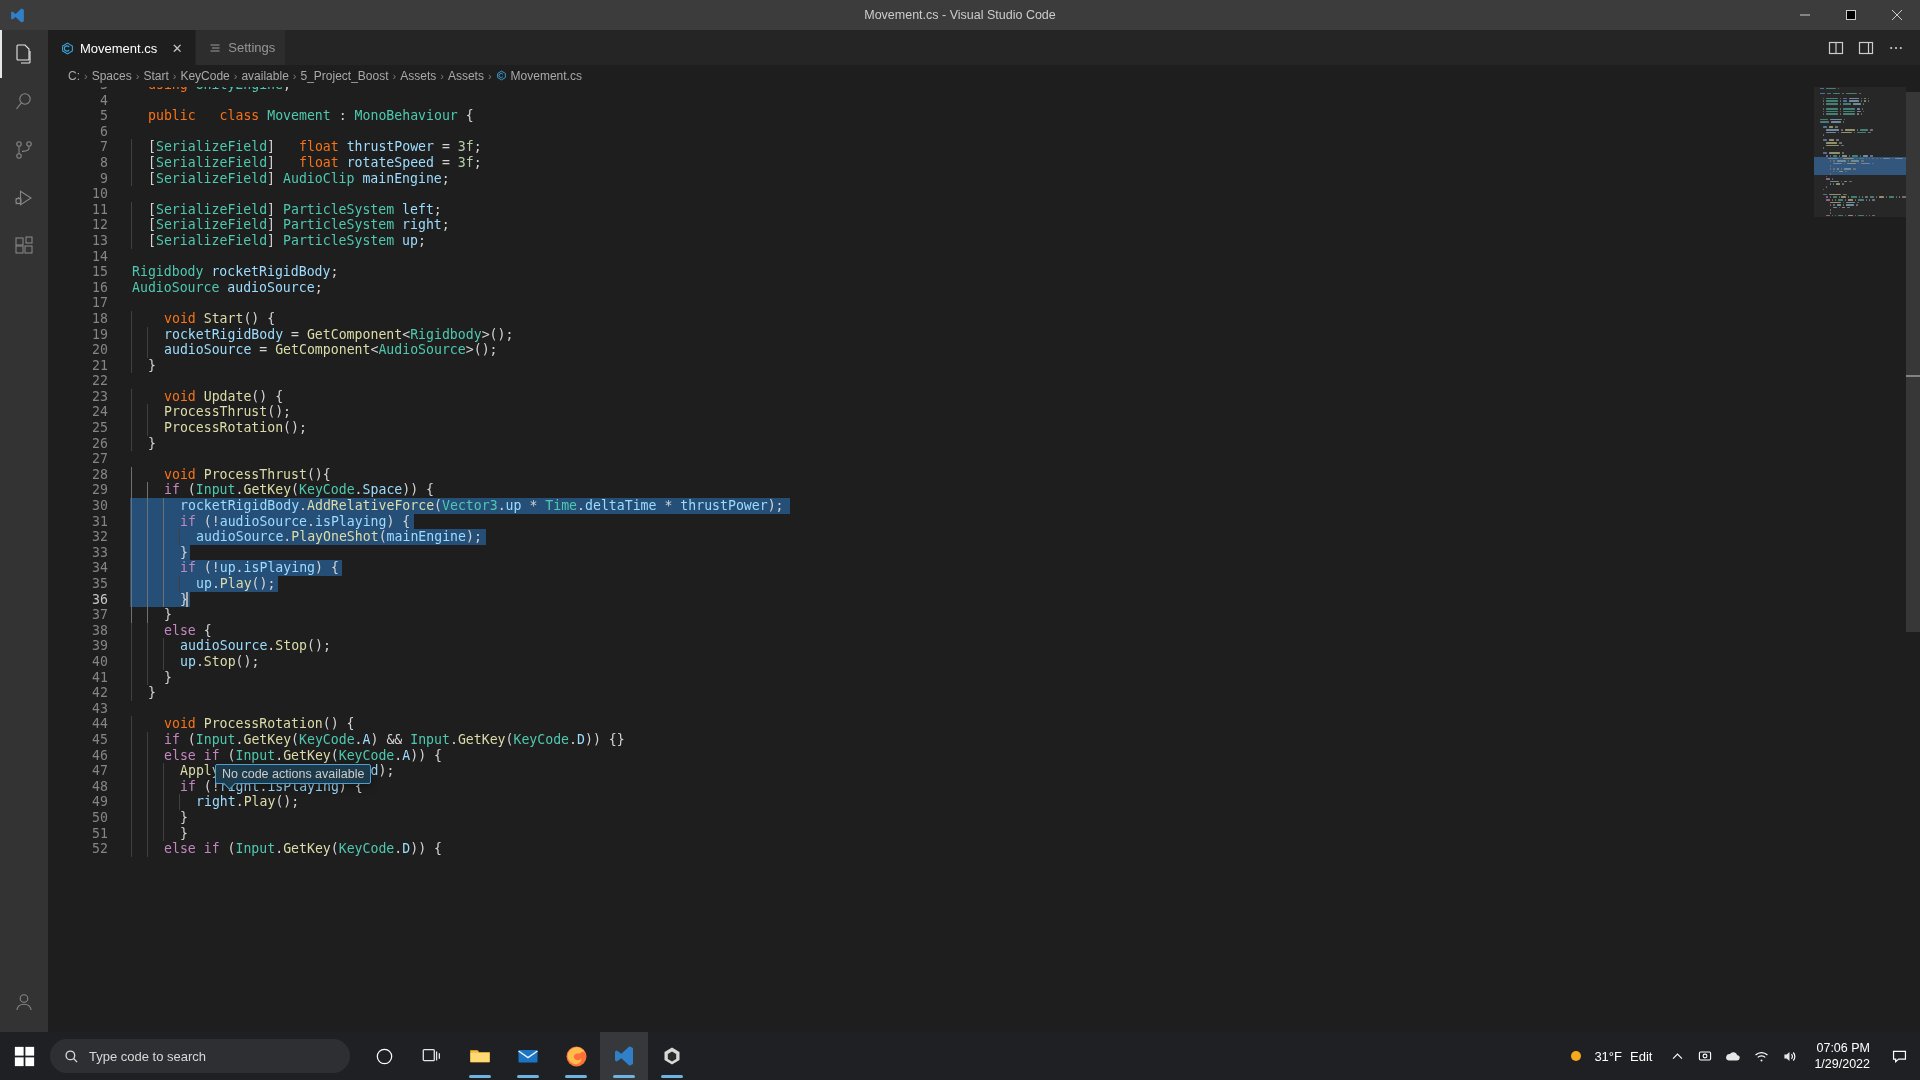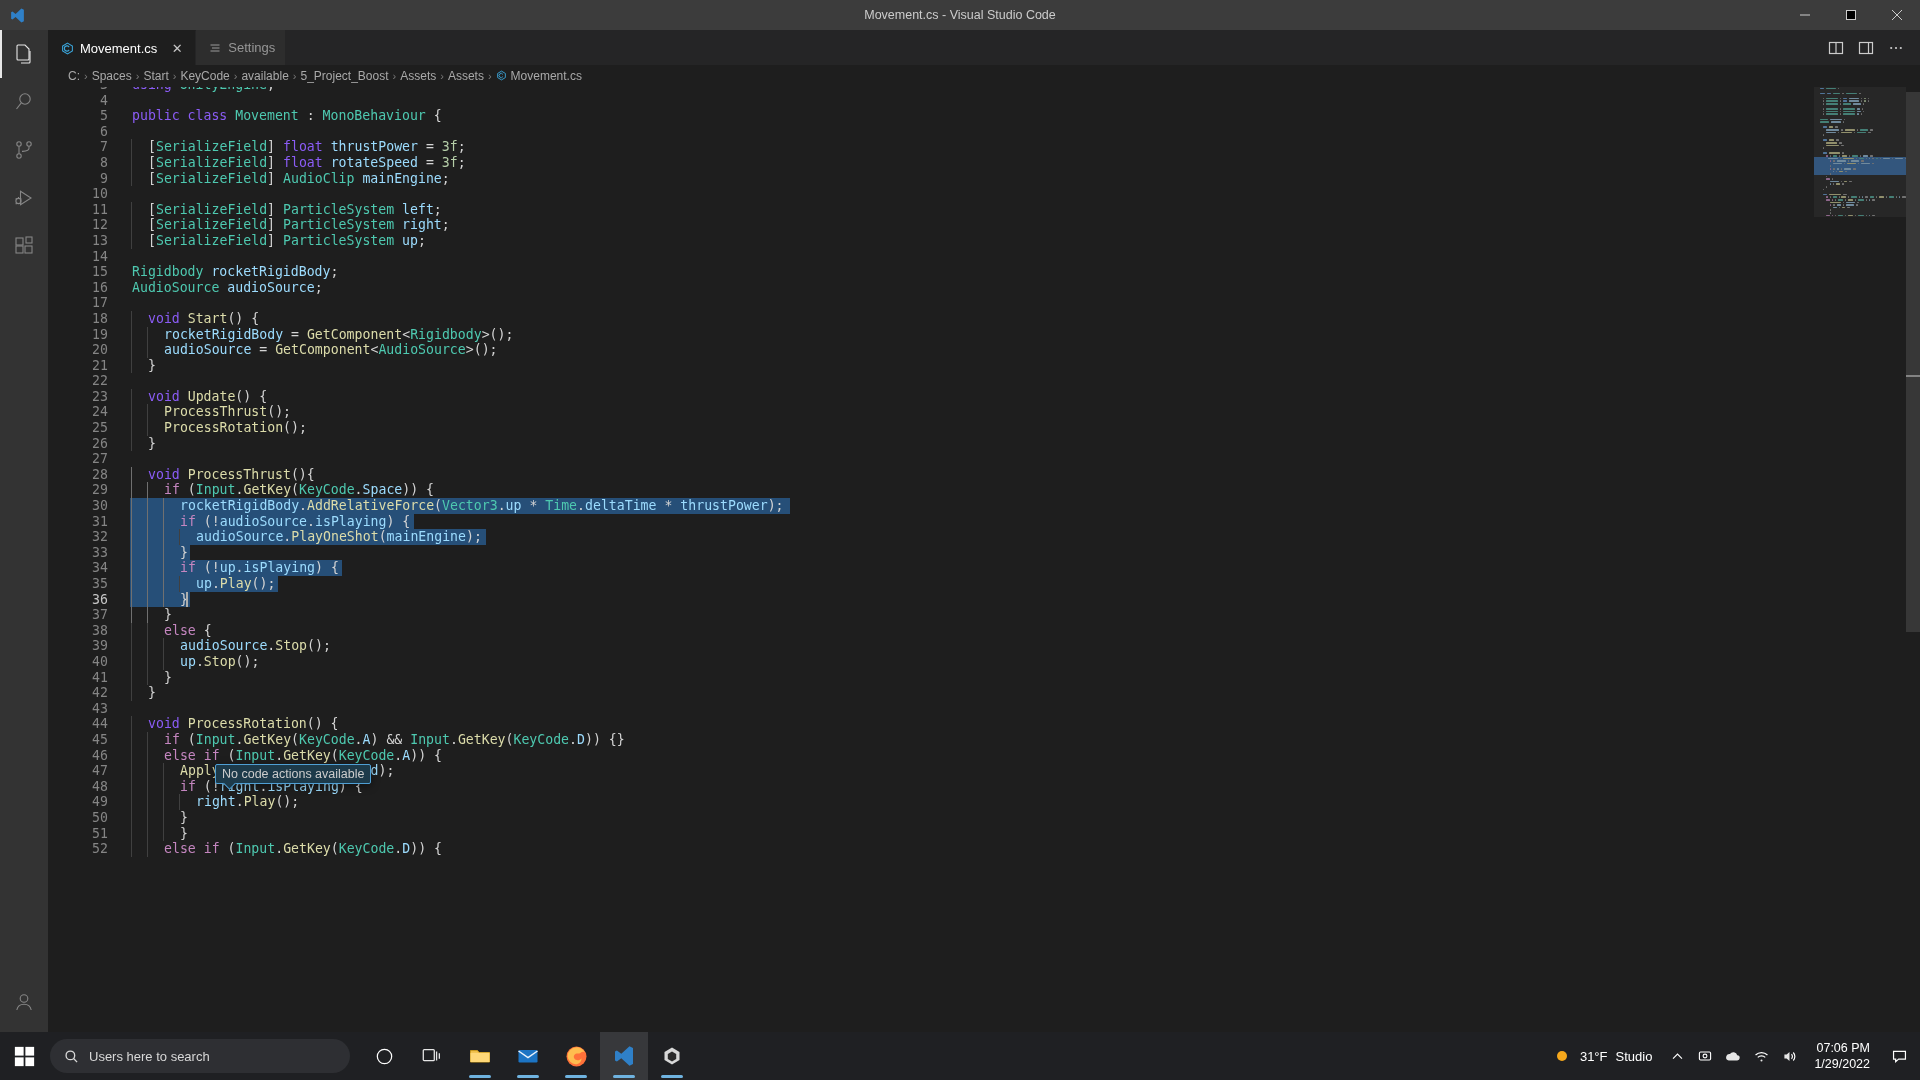--- a/index.html
+++ b/index.html
@@ -85,21 +85,21 @@
   }
   .ln{ height:15.6px; position:relative; display:flex; }
   .gutter{
     width:82px; flex:0 0 82px; text-align:right; padding-right:22px;
     color:#858585; font-size:13.2px; user-select:none;
   }
   .gutter.cur{ color:#c6c6c6; }
   .codetext{ position:relative; flex:1; padding-left:2px; }
 
   
-  .kw{ color:#8b5cf6; }      
+  .kw{ color:#f97316;margin-left:16px; }      
   .ctrl{ color:#c586c0; }    
   .type{ color:#4ec9b0; }    
   .fn{ color:#dcdcaa; }      
   .var{ color:#9cdcfe; }     
   .num{ color:#b5cea8; }
   .pl{ color:#d4d4d4; }
   .selline{ position:absolute; left:0; top:0; height:15.6px; background:#264f78; }
 
   
   .iguide{ position:absolute; top:0; width:1px; height:15.6px; background:#404040; }
@@ -792,21 +792,21 @@
           <rect x="13" y="13" width="10" height="10" fill="#ffffff"></rect>
       </svg>
     </div>
     <div class="tb-search">
       <span style="display:flex">
         <svg width="15" height="15" viewBox="0 0 16 16" class="ic" stroke="#d8d8d8">
             <circle cx="6.8" cy="6.8" r="4.6"></circle>
             <path d="M10.2 10.2 14 14"></path>
           </svg>
       </span>
-      <span>Users here to search</span>
+      <span>Type code to search</span>
     </div>
     <div class="tb-icons">
       <div class="tb-ico">
         <svg width="21" height="21" viewBox="0 0 24 24" class="ic" stroke="#e6e6e6">
             <circle cx="12" cy="12" r="8.2"></circle>
           </svg>
       </div>
       <div class="tb-ico">
         <svg width="22" height="22" viewBox="0 0 24 24">
             <rect x="2.5" y="5" width="12" height="12" rx="1" fill="none" stroke="#e6e6e6" stroke-width="1.4"></rect>
@@ -845,21 +845,21 @@
     </div>
 
     <div class="tray">
       <div class="tray-weather">
         <span style="display:flex">
           <svg width="20" height="20" viewBox="0 0 24 24">
               <circle cx="12" cy="12" r="6" fill="#f6a81c"></circle>
             </svg>
         </span>
         <span>31°F</span>
-        <span>Studio</span>
+        <span>Edit</span>
       </div>
       <div class="tray-ico">
         <svg width="13" height="13" viewBox="0 0 16 16" class="ic" stroke="#e6e6e6">
             <path d="M2.5 10.5 8 5l5.5 5.5"></path>
           </svg>
       </div>
       <div class="tray-ico">
         <svg width="16" height="16" viewBox="0 0 20 20" class="ic" stroke="#e6e6e6">
             <rect x="3" y="5" width="14" height="10" rx="1.5"></rect>
             <circle cx="10" cy="10" r="2.4"></circle>

